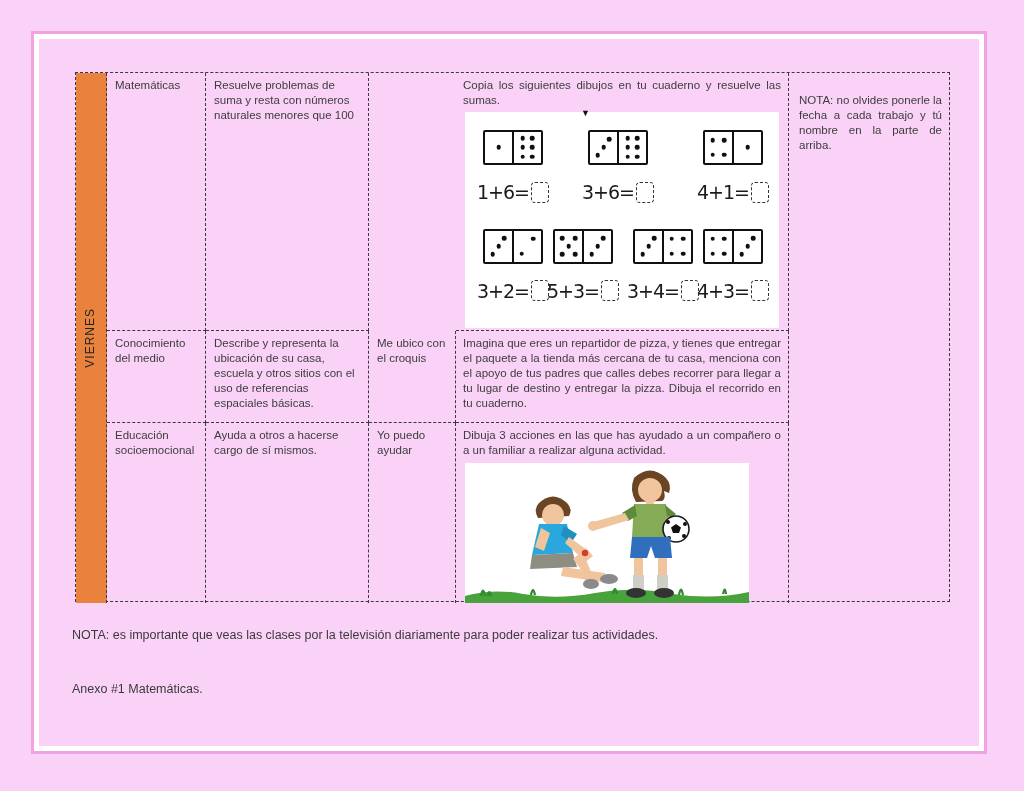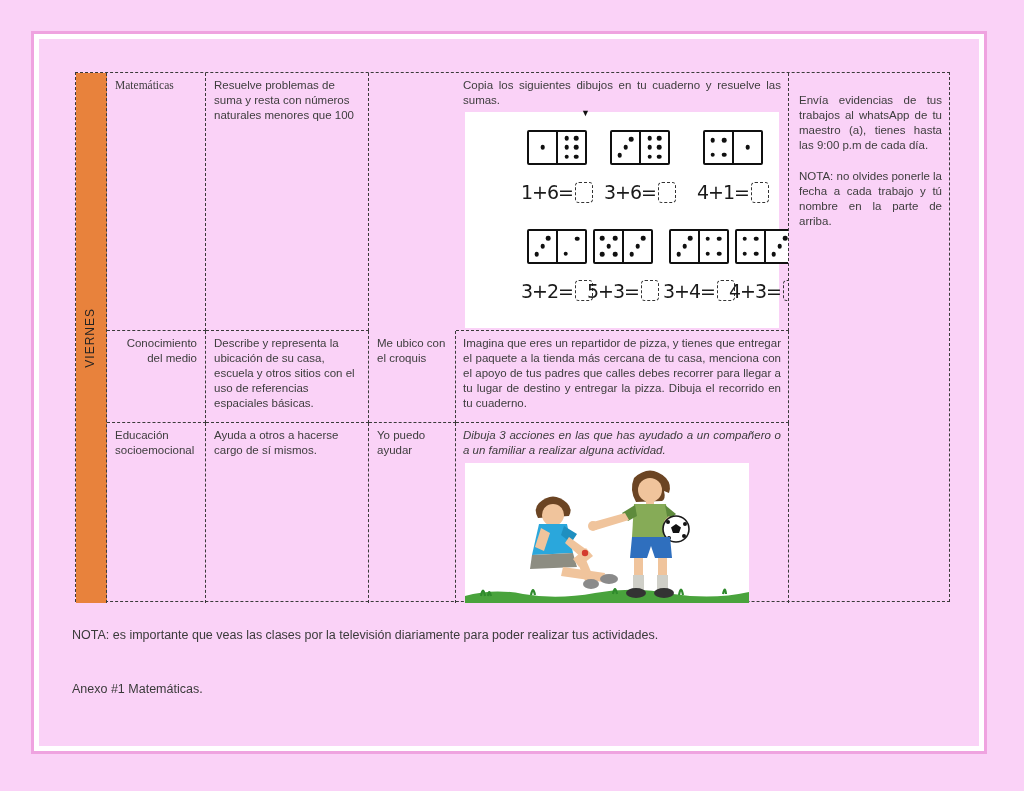--- a/index.html
+++ b/index.html
@@ -22,21 +22,21 @@
   .notes-cell{grid-row:1/4;grid-column:6;border-right:none;border-bottom:none;padding:20px 9px 8px 10px;text-align:justify;}
   .notes-cell p{margin:0 0 16px 0;}
   .activity-cell{padding:5px 7px;}
   .activity-cell p{margin:0;text-align:justify;}
 
   
   .domino-sheet{position:relative;width:314px;height:216px;background:#ffffff;margin:4px 0 0 2px;
     padding:18px 13px 10px 15px;box-sizing:border-box;}
   .sheet-arrow{position:absolute;top:-3px;left:116px;font-size:9px;color:#111;line-height:1;}
   .ds-group{margin-bottom:24px;}
-  .ds-row{display:flex;justify-content:space-between;margin-left:44px;}
+  .ds-row{display:flex;justify-content:space-between;}
   .ds-col{display:flex;flex-direction:column;align-items:center;width:66px;}
   .ds-col:nth-child(2){margin-right:10px;}
   .domino{display:flex;width:56px;height:31px;border:2.5px solid #101010;border-radius:2px;background:#fff;}
   .half{position:relative;flex:1;}
   .half.left{border-right:2.5px solid #101010;}
   .dot{position:absolute;width:4.6px;height:4.6px;border-radius:50%;background:#101010;transform:translate(-50%,-50%);}
   .equation{display:flex;align-items:center;margin-top:15px;font-family:"DejaVu Sans", sans-serif;
     font-size:19px;color:#1a1a1a;letter-spacing:-1px;white-space:nowrap;}
   .eq-box{width:16px;height:19px;border:1.8px dashed #333;border-radius:4px;margin-left:2px;flex:0 0 auto;}
 
@@ -52,21 +52,21 @@
 
 <div class="page">
   <div class="frame"></div>
 
   <div class="schedule">
 
     <div class="cell day-cell">
       <span class="day-label">VIERNES</span>
     </div>
 
-    <div class="cell" style="grid-row:1;grid-column:2;font-family:Liberation Serif, serif;">
+    <div class="cell" style="grid-row:1;grid-column:2;">
       <span>Matemáticas</span>
     </div>
     <div class="cell" style="grid-row:1;grid-column:3;">
       <span>Resuelve problemas de suma y resta con números naturales menores que 100</span>
     </div>
     <div class="cell activity-cell" style="grid-row:1;grid-column:5;">
       <p>Copia los siguientes dibujos en tu cuaderno y resuelve las sumas.</p>
       <div class="domino-sheet">
         <span class="sheet-arrow">▼</span>
         <div class="ds-group">
@@ -205,21 +205,21 @@
                 <div class="equation">
                   <span>4+3=</span>
                   <span class="eq-box"></span>
                 </div>
               </div>
             </div>
           </div>
       </div>
     </div>
 
-    <div class="cell" style="grid-row:2;grid-column:2;text-align:right;">
+    <div class="cell" style="grid-row:2;grid-column:2;">
       <span>Conocimiento del medio</span>
     </div>
     <div class="cell" style="grid-row:2;grid-column:3;">
       <span>Describe y representa la ubicación de su casa, escuela y otros sitios con el uso de referencias espaciales básicas.</span>
     </div>
     <div class="cell" style="grid-row:2;grid-column:4;">
       <span>Me ubico con el croquis</span>
     </div>
     <div class="cell activity-cell" style="grid-row:2;grid-column:5;">
       <p>Imagina que eres un repartidor de pizza, y tienes que entregar el paquete a la tienda más cercana de tu casa, menciona con el apoyo de tus padres que calles debes recorrer para llegar a tu lugar de destino y entregar la pizza. Dibuja el recorrido en tu cuaderno.</p>
@@ -227,21 +227,21 @@
 
     <div class="cell last-row" style="grid-row:3;grid-column:2;">
       <span>Educación socioemocional</span>
     </div>
     <div class="cell last-row" style="grid-row:3;grid-column:4;">
       <span>Yo puedo ayudar</span>
     </div>
     <div class="cell last-row" style="grid-row:3;grid-column:3;">
       <span>Ayuda a otros a hacerse cargo de sí mismos.</span>
     </div>
-    <div class="cell activity-cell last-row" style="grid-row:3;grid-column:5;font-style:italic;">
+    <div class="cell activity-cell last-row" style="grid-row:3;grid-column:5;">
       <p>Dibuja 3 acciones en las que has ayudado a un compañero o a un familiar a realizar alguna actividad.</p>
       <svg class="illu" width="284" height="143" viewBox="0 0 284 143">
         <rect x="0" y="0" width="284" height="143" fill="#ffffff"></rect>
 
         <path d="M0,133 Q28,125 58,131 Q92,137 130,130 Q168,123 208,131 Q248,137 284,129 L284,143 L0,143 Z" fill="#49a33c"></path>
         <path d="M16,133 q2,-11 4,0 M23,133 q1,-8 3,0 M66,132 q2,-10 4,0 M148,131 q2,-10 4,0 M214,132 q2,-11 4,0 M258,131 q2,-9 3,0" stroke="#2f8a2c" stroke-width="2.2" fill="none"></path>
 
         <path d="M169,15 q16,-15 32,0 q6,7 3,15 l-5,-2 q2,8 -2,10 l-26,1 q-7,-12 -2,-24z" fill="#6b4423"></path>
         <circle cx="185" cy="27" r="12" fill="#f0c49c"></circle>
         <rect x="181" y="36" width="8" height="6" fill="#f0c49c"></rect>
@@ -275,20 +275,19 @@
         <path d="M108,96 L121,85 L128,93 L114,104 Z" fill="#f0c49c"></path>
         <path d="M119,92 L129,116 L121,120 L112,98 Z" fill="#f0c49c"></path>
         <circle cx="120" cy="90" r="3.2" fill="#d43b2f"></circle>
         <path d="M98,104 L140,110 L138,119 L96,113 Z" fill="#f0c49c"></path>
         <ellipse cx="144" cy="116" rx="9" ry="5" fill="#8a8a8a"></ellipse>
         <ellipse cx="126" cy="121" rx="8" ry="5" fill="#8a8a8a"></ellipse>
       </svg>
     </div>
 
     <div class="cell notes-cell">
-      <p>Envía evidencias de tus trabajos al whatsApp de tu maestro (a), tienes hasta las 9:00 p.m de cada día.</p>
       <p>NOTA: no olvides ponerle la fecha a cada trabajo y tú nombre en la parte de arriba.</p>
     </div>
   </div>
 
   <div class="bottom-note">NOTA: es importante que veas las clases por la televisión diariamente para poder realizar tus actividades.</div>
   <div class="annex">Anexo #1 Matemáticas.</div>
 </div>
 
 </body></html>

